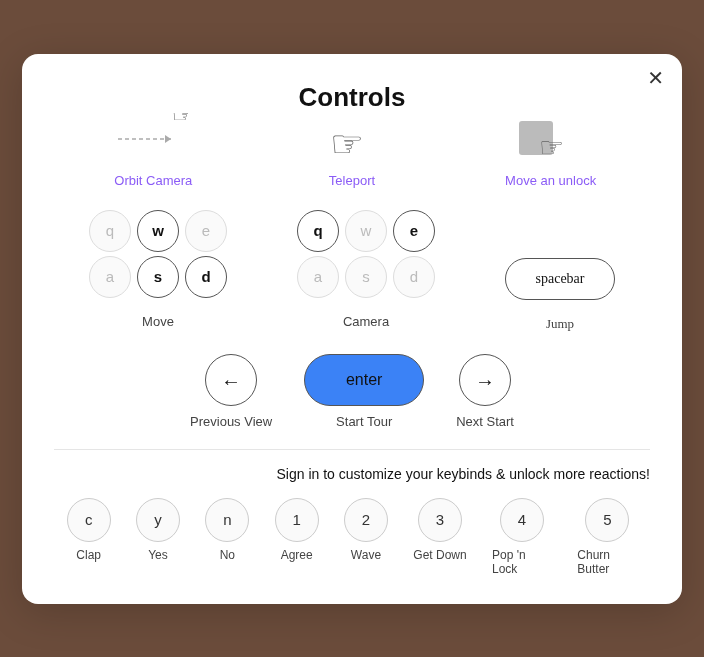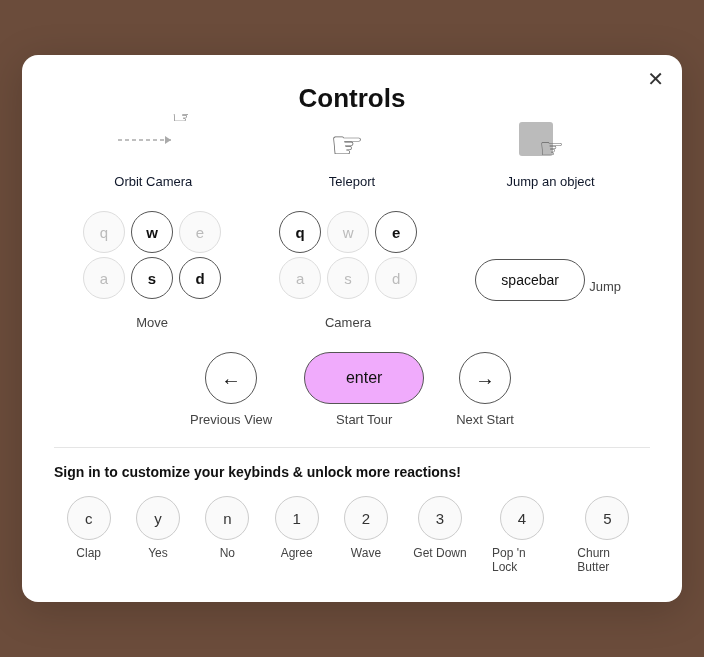--- a/index.html
+++ b/index.html
@@ -52,21 +52,21 @@
       min-width: 120px;
     }
     .action-icon {
       height: 52px;
       display: flex;
       align-items: center;
       justify-content: center;
     }
     .action-label {
       font-size: 13px;
-      color: #0f172a;
+      color: #8b5cf6;
       text-align: center;
     }
     
     .keyboard-section {
       display: flex;
       justify-content: space-around;
       align-items: flex-start;
       margin-bottom: 22px;
     }
     .kb-group {
@@ -117,24 +117,25 @@
       display: flex;
       align-items: center;
       justify-content: center;
       font-size: 14px;
       font-weight: 500;
       color: #111;
       background: #fff;
     }
     .jump-group {
       display: flex;
-      flex-direction: row;
+      flex-direction: column;
       align-items: center;
       gap: 4px;
       padding-top: 48px;
+      font-family: Liberation Serif, serif;
     }
     
     .nav-row {
       display: flex;
       justify-content: center;
       gap: 32px;
       align-items: center;
       margin-bottom: 20px;
     }
     .nav-item {
@@ -159,38 +160,38 @@
       width: 120px;
       height: 52px;
       border-radius: 26px;
       border: 1.5px solid #555;
       display: flex;
       align-items: center;
       justify-content: center;
       font-size: 16px;
       font-weight: 500;
       color: #111;
-      background: #f0abfc;
+      background: #3b82f6;
     }
     .nav-label {
       font-size: 13px;
       color: #444;
       text-align: center;
     }
     
     .divider {
       border: none;
       border-top: 1px solid #e5e5e5;
       margin: 0 0 16px 0;
     }
     
     .signin-text {
-      text-align: left;
+      text-align: right;
       font-size: 14px;
-      font-weight: 700;
+      font-weight: 400;
       color: #111;
       margin-bottom: 16px;
     }
     
     .reactions-row {
       display: flex;
       justify-content: space-around;
       align-items: flex-start;
     }
     .reaction-item {
@@ -254,21 +255,21 @@
 
     <div class="action-item">
       <div class="action-icon">
         <svg width="80" height="52" viewBox="0 0 80 52">
 
           <rect x="8" y="8" width="34" height="34" rx="3" fill="#bbb"></rect>
 
           <text x="28" y="44" font-size="28" fill="#666">☞</text>
         </svg>
       </div>
-      <div class="action-label">Jump an object</div>
+      <div class="action-label">Move an unlock</div>
     </div>
   </div>
 
   <div class="keyboard-section">
 
     <div class="kb-group">
       <div class="kb-row">
         <div class="key inactive">q</div>
         <div class="key active">w</div>
         <div class="key inactive">e</div>

